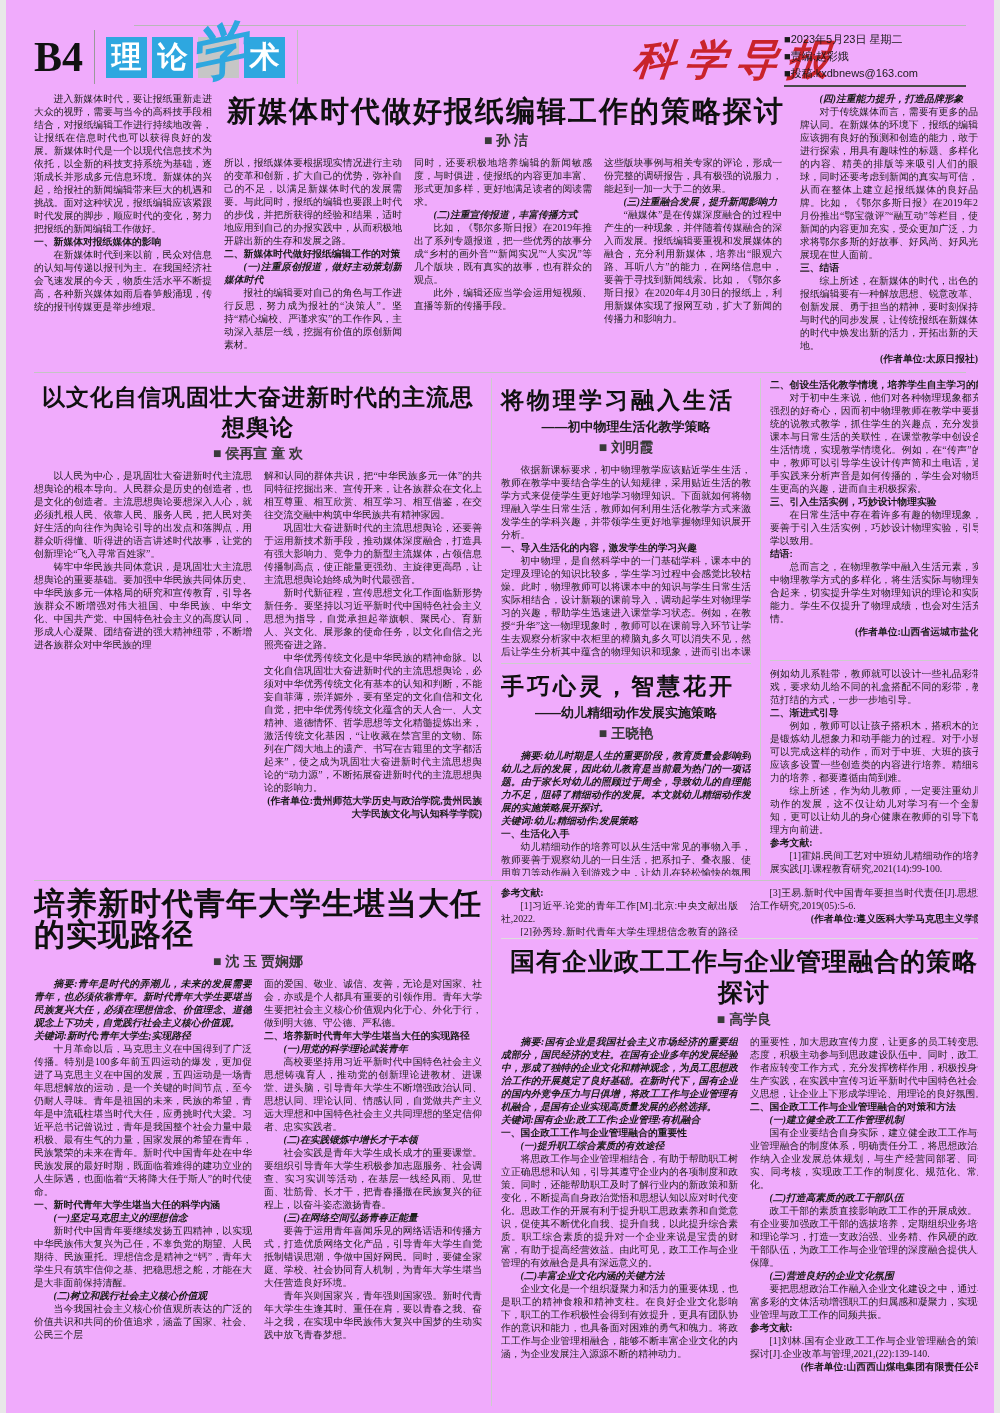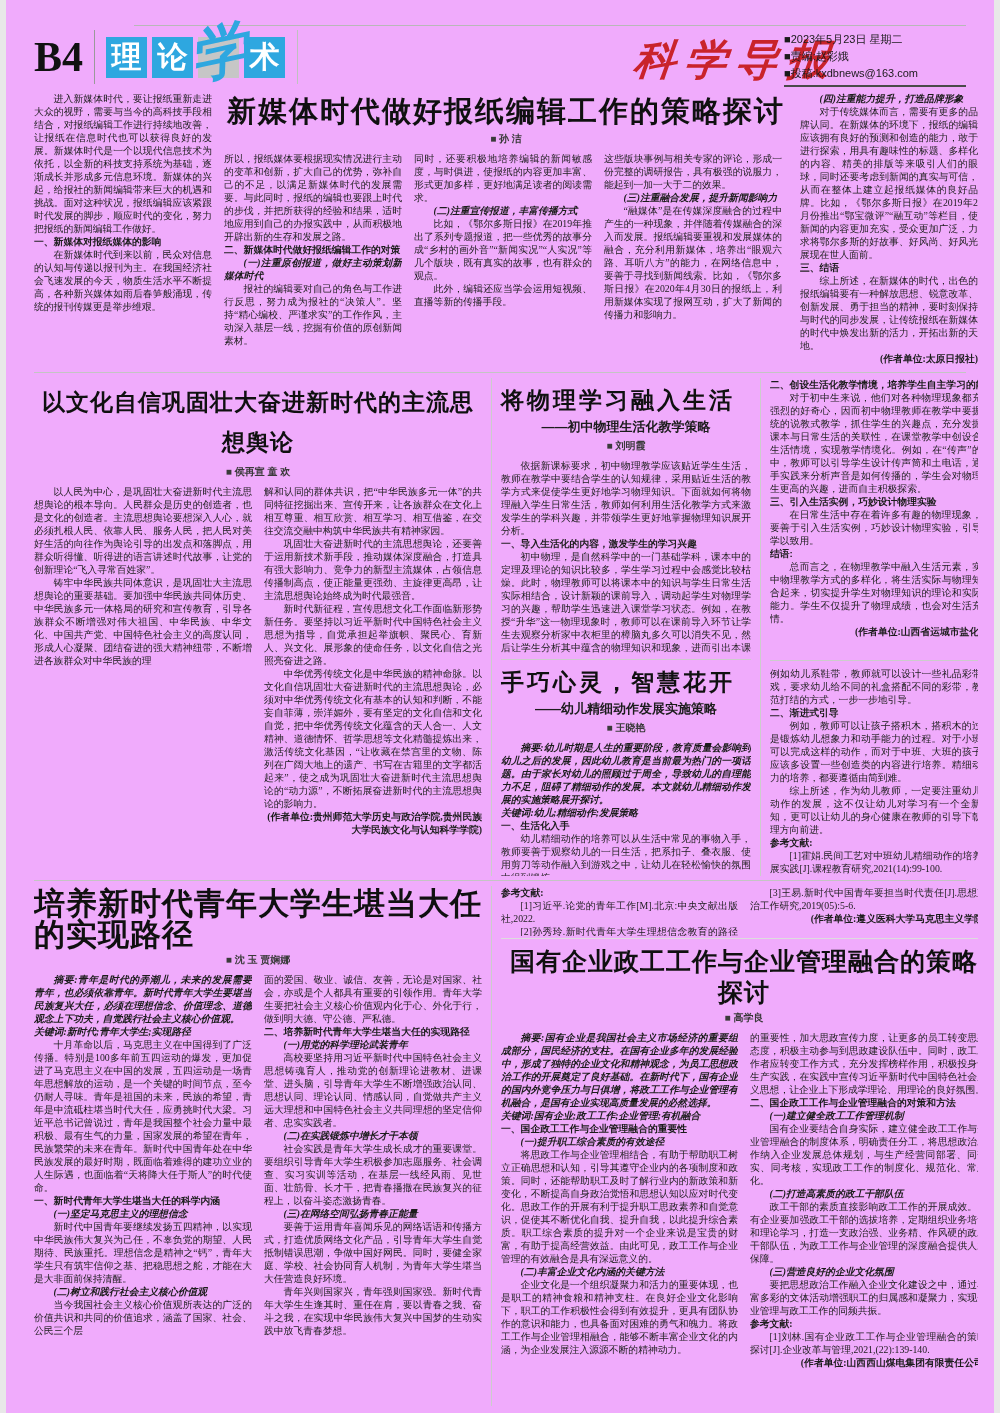--- a/index.html
+++ b/index.html
@@ -24,36 +24,36 @@
   
   .txt{font-size:9.8px;line-height:13px;text-align:justify;}
   .blk{margin:0;}
   .blk.p,.blk.h2,.blk.abs,.blk.ref{text-indent:2em;}
   .blk.h{font-family:"Liberation Sans","DejaVu Sans",sans-serif;font-weight:bold;}
   .blk.h2{font-weight:bold;font-style:italic;}
   .blk.abs,.blk.kw{font-weight:bold;font-style:italic;}
   .blk.refh{font-weight:bold;}
   .blk.credit{text-align:right;font-weight:bold;}
   .author{text-align:center;font-family:"Liberation Sans","DejaVu Sans",sans-serif;
-        font-weight:bold;font-size:10px;color:#3a3a3a;margin:3px 0 6px;}
+        font-weight:bold;font-size:14px;color:#3a3a3a;margin:3px 0 6px;}
   h1,h2{font-family:"Liberation Sans","DejaVu Sans",sans-serif;color:#101010;font-weight:bold;}
   
   .band1{position:absolute;top:92px;left:28px;width:944px;height:278px;display:flex;gap:12px;overflow:hidden;}
   .b1col{width:178px;flex:none;overflow:hidden;}
   .b1mid{width:564px;flex:none;display:flex;flex-direction:column;}
   .hl1 h1{font-size:29px;line-height:36px;letter-spacing:2px;text-align:center;margin:1px 0 0;}
   .b1mcols{display:flex;gap:12px;flex:1;overflow:hidden;}
   .b1mcols .b1col{width:178px;}
   
   .hr{position:absolute;left:28px;right:28px;height:1px;background:#c4c4c4;}
   .hrA{top:372px;} .hrB{top:880px;}
   
   .band2{position:absolute;top:378px;left:28px;width:944px;height:498px;display:flex;overflow:hidden;}
   .b2left{width:448px;flex:none;padding-right:9px;border-right:1px solid #cccccc;}
-  .t2{font-size:23px;line-height:40px;letter-spacing:1px;text-align:center;margin:4px 0 0;}
+  .t2{font-size:23px;line-height:30px;letter-spacing:1px;text-align:center;margin:4px 0 0;}
   .cols2{display:flex;gap:12px;overflow:hidden;}
   .b2left .cols2{height:428px;}
   .cols2 .c{flex:1;overflow:hidden;}
   .b2mid{width:250px;flex:none;padding:0 9px;border-right:1px solid #cccccc;}
   .t3{font-size:23px;line-height:28px;letter-spacing:3px;margin:8px 0 0;}
   .sub{text-align:center;font-family:"Liberation Sans","DejaVu Sans",sans-serif;font-weight:bold;font-size:13px;margin:4px 0 0;}
   .mtext{height:194px;overflow:hidden;margin-top:4px;}
   .mtext2{height:146px;overflow:hidden;margin-top:4px;}
   .divh{border-top:1px solid #cccccc;margin:6px 0;}
   .b2right{width:232px;flex:none;padding-left:9px;display:flex;flex-direction:column;}

